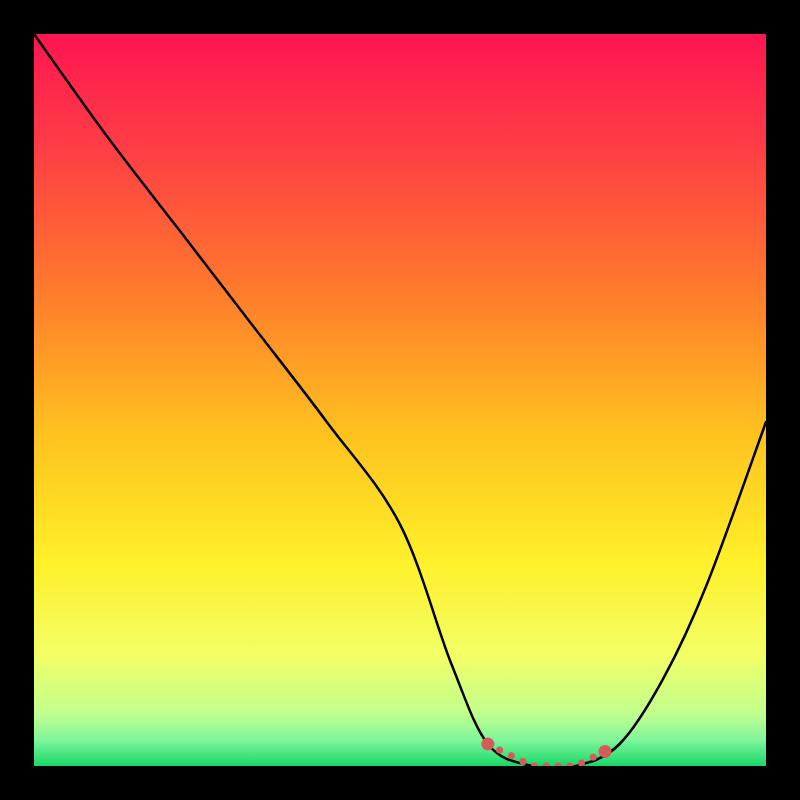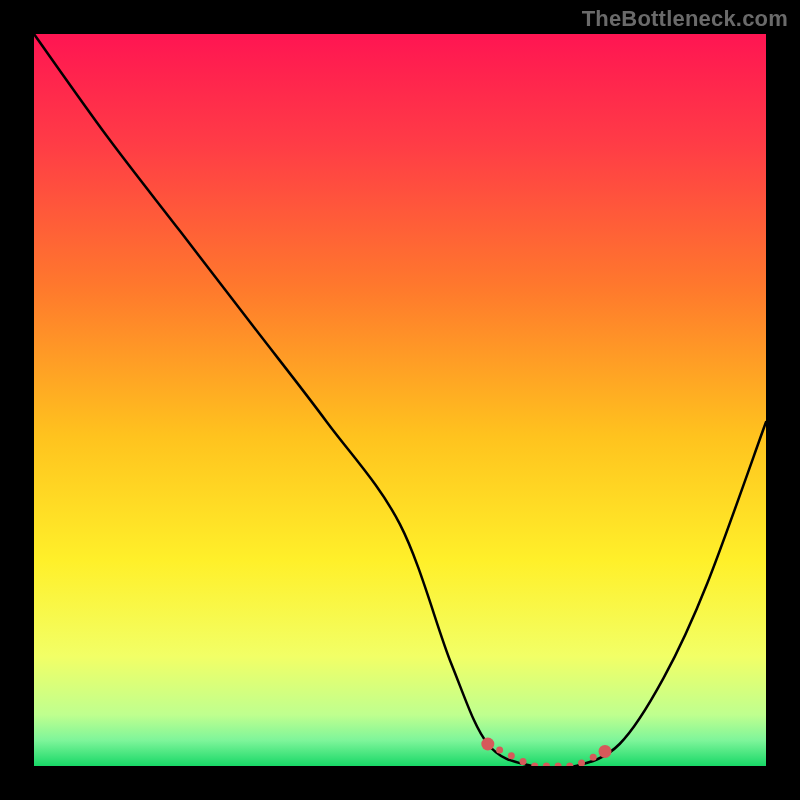--- a/index.html
+++ b/index.html
@@ -87,15 +87,14 @@
           <circle cx="512.4" cy="732.0" r="3.5" fill="#d65a5a"></circle>
           <circle cx="524.1" cy="732.0" r="3.5" fill="#d65a5a"></circle>
           <circle cx="535.8" cy="732.0" r="3.5" fill="#d65a5a"></circle>
           <circle cx="547.5" cy="729.1" r="3.5" fill="#d65a5a"></circle>
           <circle cx="559.2" cy="723.2" r="3.5" fill="#d65a5a"></circle>
         </g>
     </svg>
 
   </div>
 
-  <div class="watermark">TheBottleneck.com</div>
 
 </div>
 
 </body></html>

